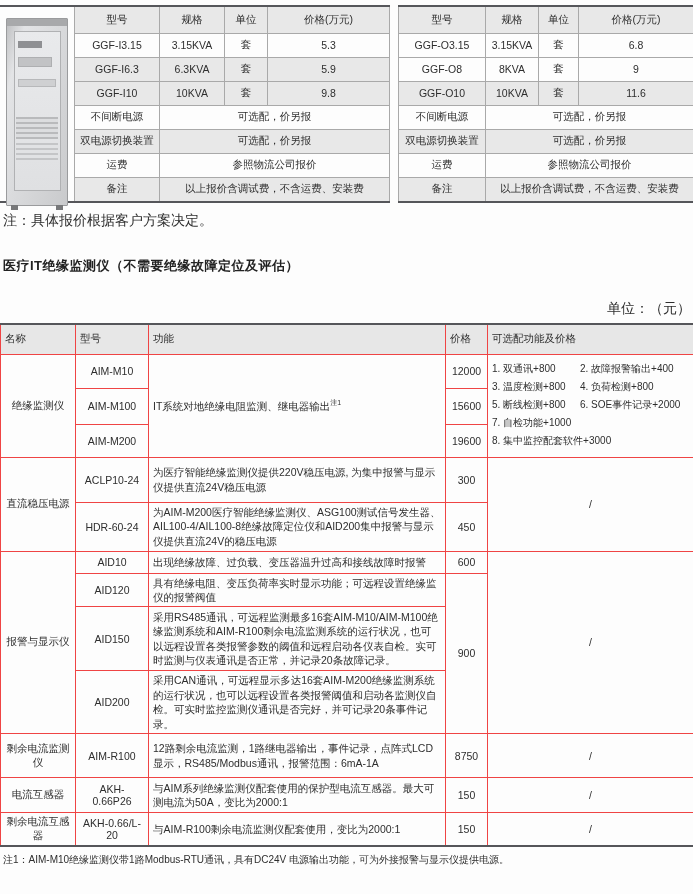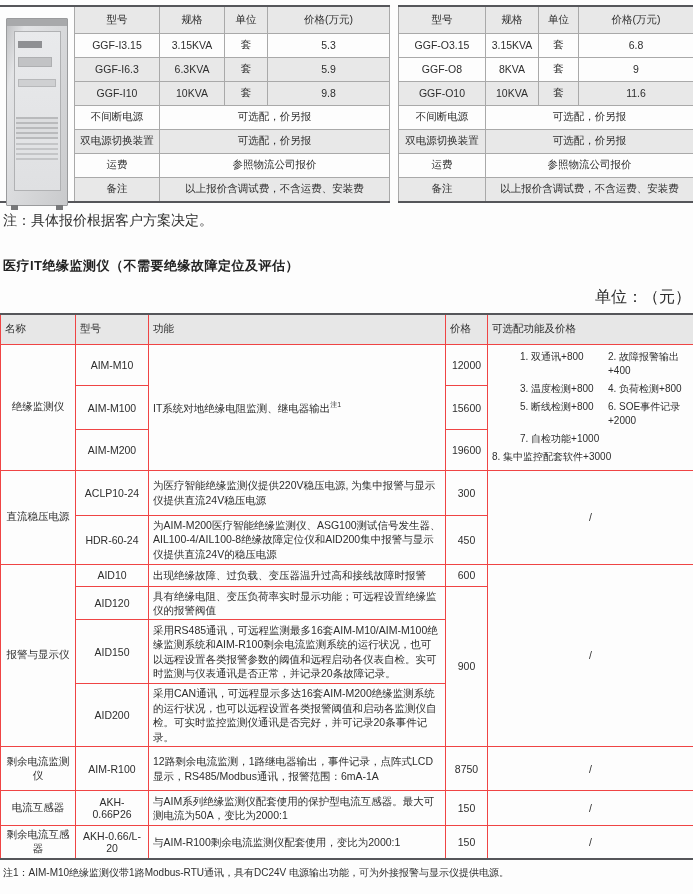--- a/index.html
+++ b/index.html
@@ -47,39 +47,39 @@
   .cab-slot { position:absolute; left:11px; top:60px; width:38px; height:8px; background:#cfd0d2; border:1px solid #b7b8ba; }
   .cab-vent1 { position:absolute; left:9px; top:98px; width:42px; height:22px;
     background:repeating-linear-gradient(180deg,#b9babc 0 2px,#dcdddf 2px 5px); }
   .cab-vent2 { position:absolute; left:9px; top:124px; width:42px; height:18px;
     background:repeating-linear-gradient(180deg,#c4c5c7 0 2px,#e1e2e4 2px 5px); }
   .cab-foot { position:absolute; bottom:-5px; width:7px; height:5px; background:#77787a; }
   .cab-foot.fl { left:4px; } .cab-foot.fr { right:4px; }
 
   .note1 { font-size:14px; margin:9px 0 0 3px; color:#2e2e2e; }
   .h2 { font-size:13px; font-weight:bold; color:#222; margin:27px 0 0 3px; letter-spacing:0.5px; }
-  .unit-label { font-size:16px; text-align:right; margin:12px 2px 5px 0; }
+  .unit-label { font-size:14px; text-align:right; margin:25px 2px 5px 0; }
 
   
   .main {
     width:693px; border-collapse:collapse; table-layout:fixed;
     border-top:2px solid #55565a; border-bottom:2px solid #55565a;
   }
   .main th, .main td {
     border:1px solid #ef4444; font-size:10.5px; font-weight:normal;
     padding:2px 4px; vertical-align:middle; color:#2e2e2e;
   }
   .main tr:first-child th { border-top:none; background:#e7e7e7; height:30px; text-align:left; }
   .main tr:last-child td { border-bottom:none; }
   .c-center { text-align:center; }
   .c-func { text-align:left; font-size:10px; line-height:1.38; padding:3px 6px; }
   .c-func sup { font-size:7px; }
   .opt-cell { padding:4px 8px; vertical-align:middle; }
   .opt-line { display:flex; font-size:10px; line-height:1.4; margin:3px 0 4px 0; }
-  .opt-line .o1 { width:88px; flex:none;margin-left:28px; }
+  .opt-line .o1 { width:88px; flex:none; }
   .opt-slash { text-align:center; font-size:11px; }
 
   .footnote { font-size:10px; margin:6px 0 0 3px; color:#2e2e2e; }
 </style>
 </head>
 <body>
 
 <div class="page">
 
 

